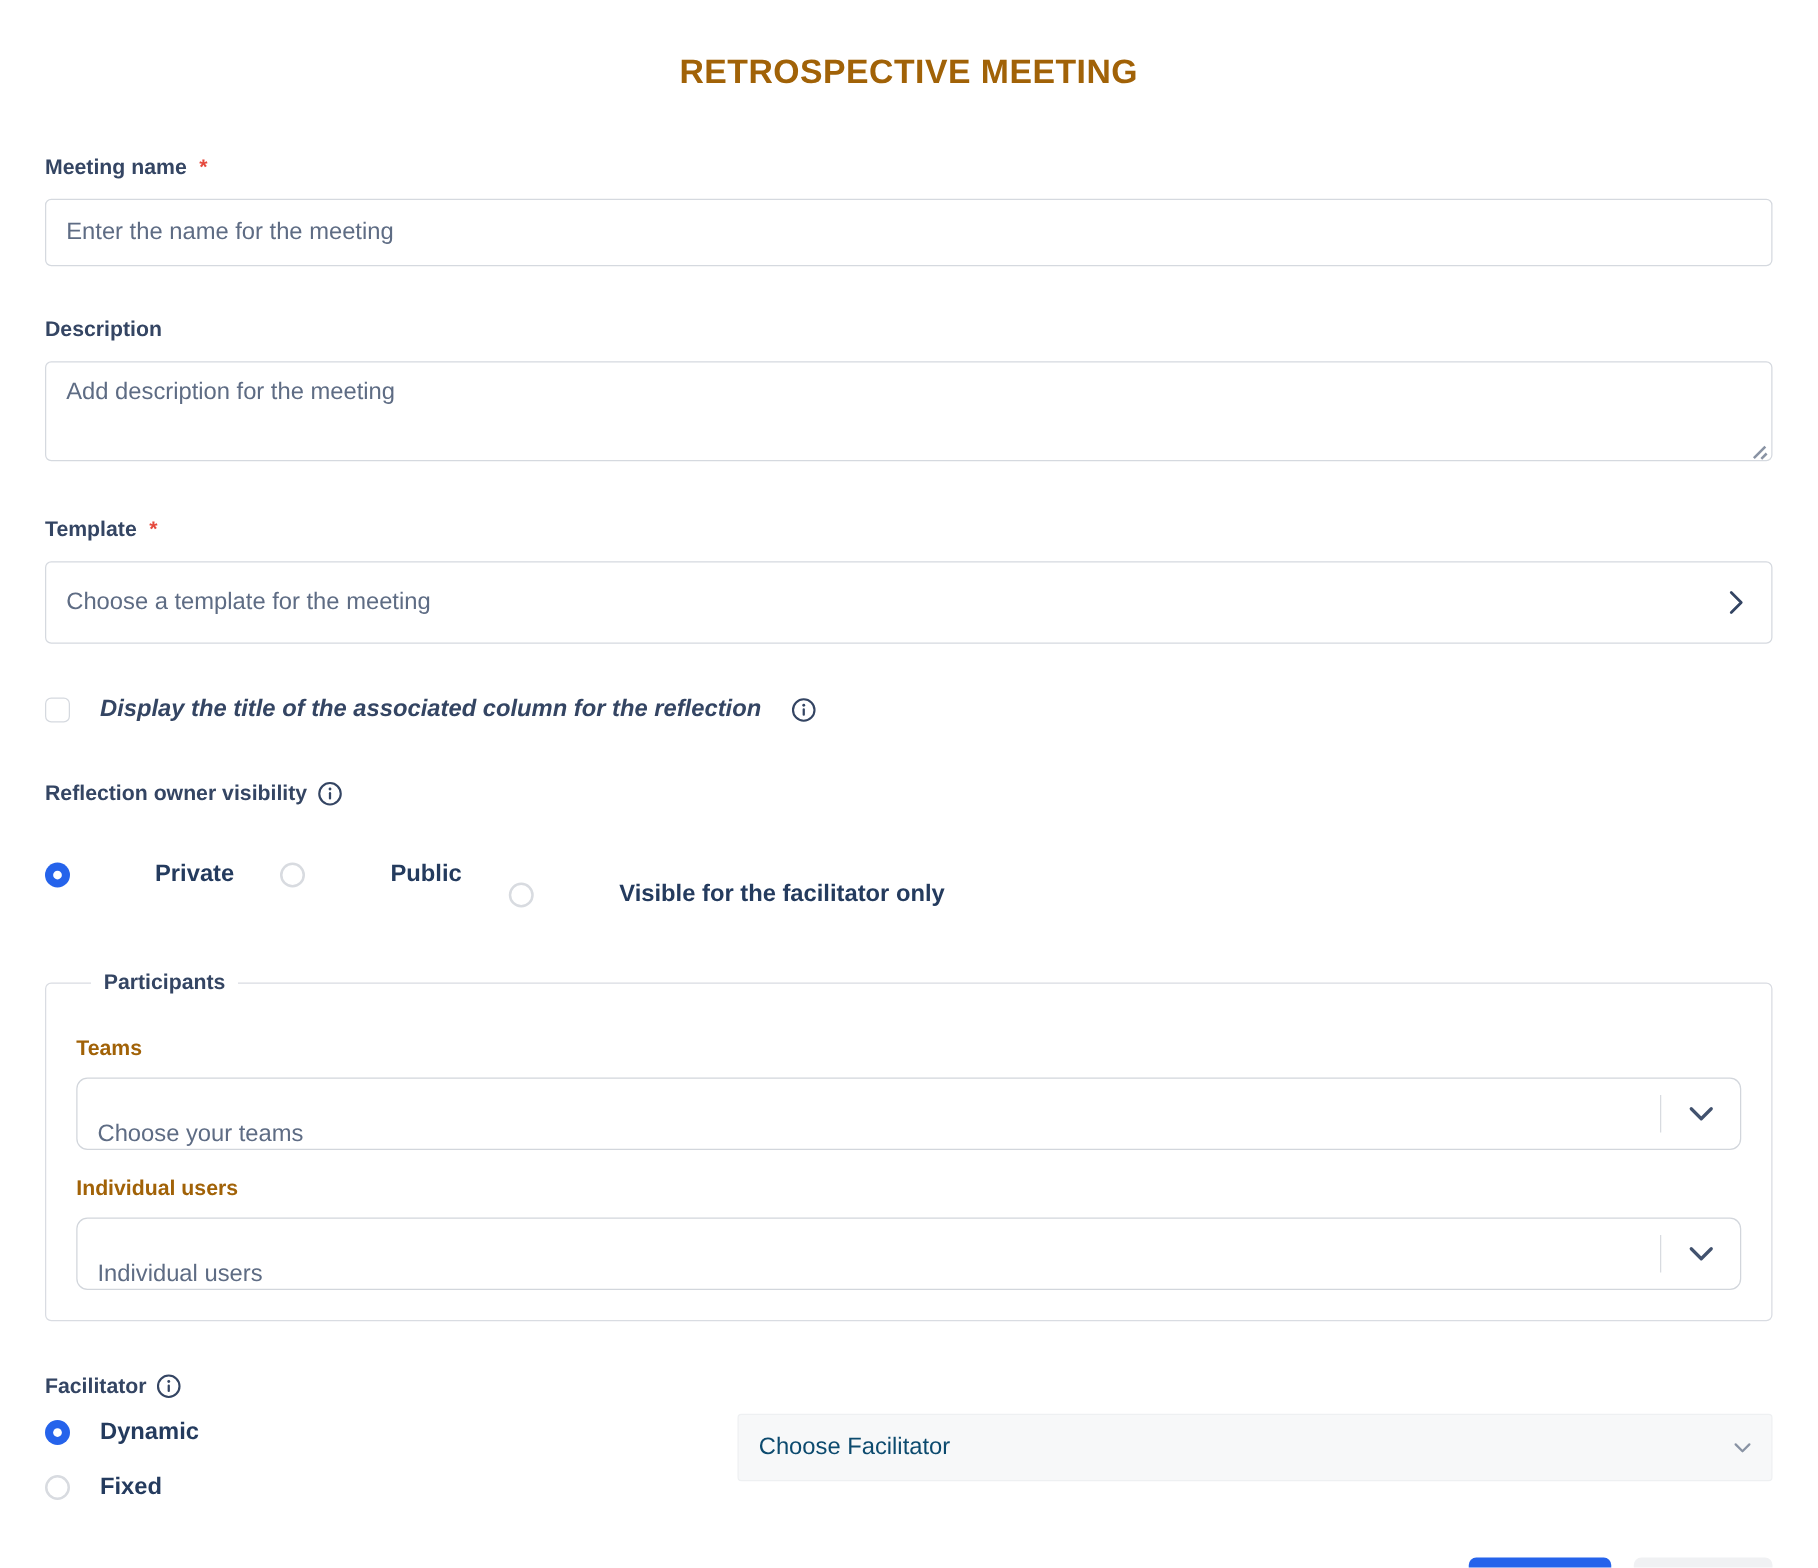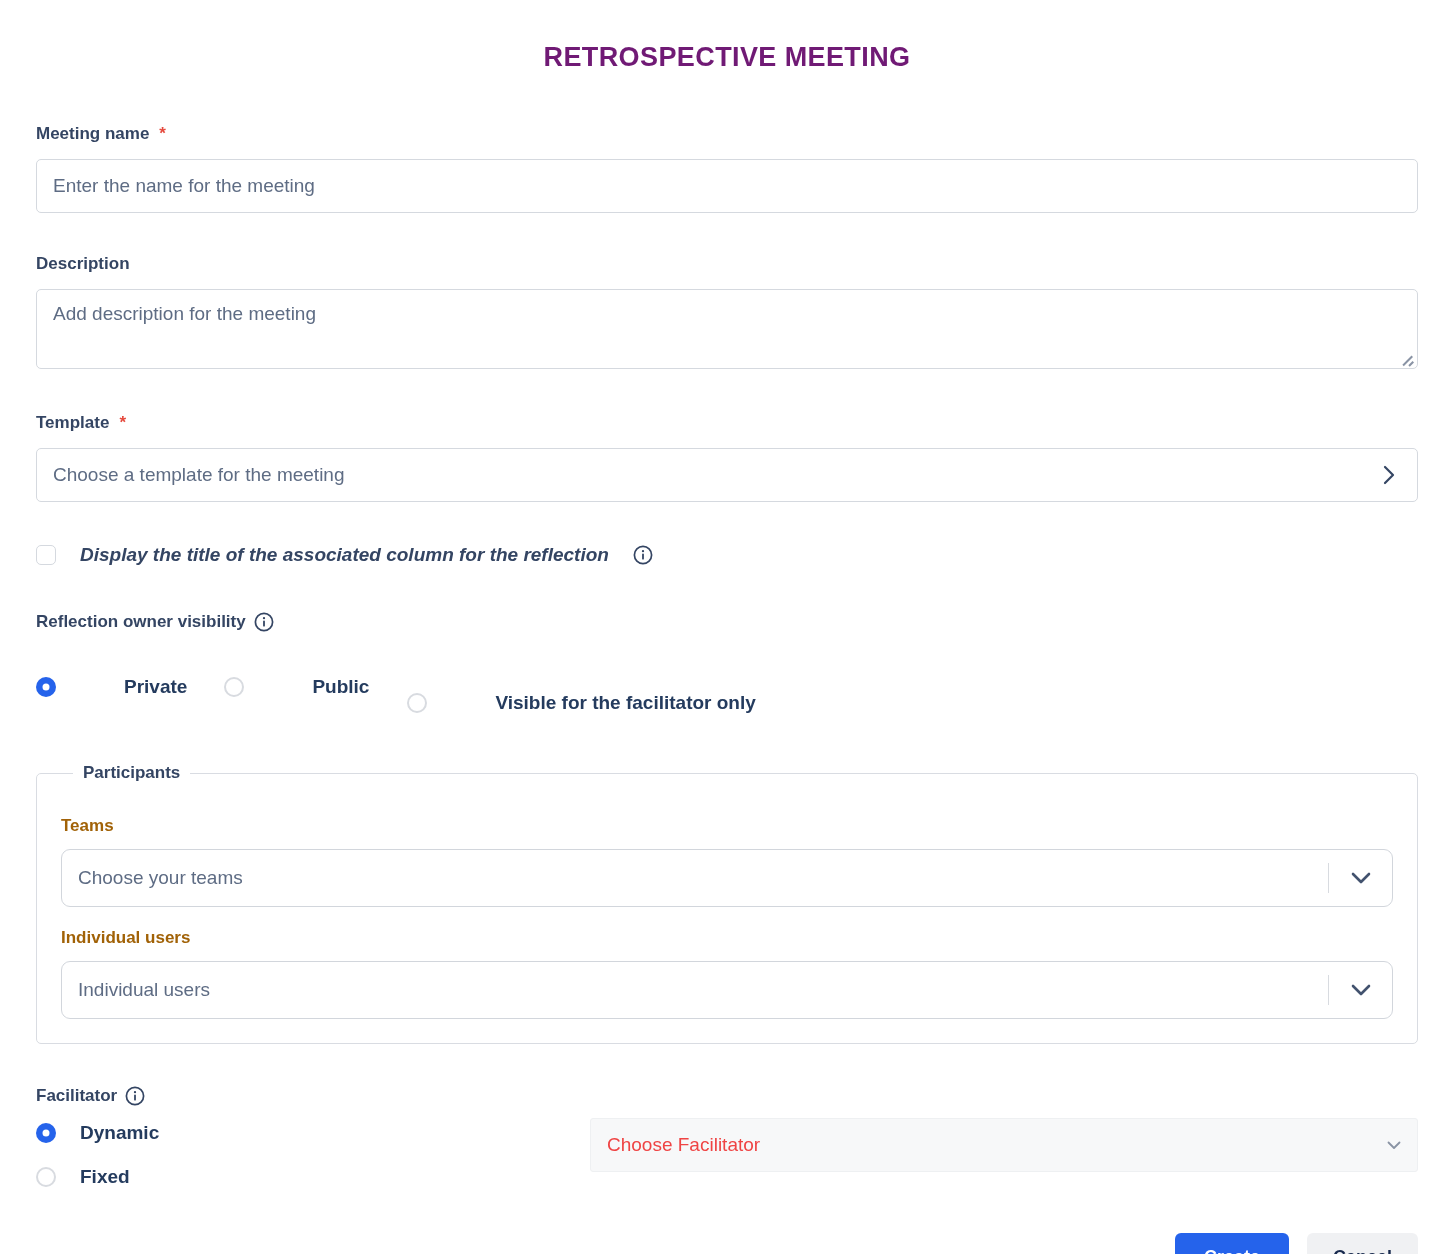--- a/index.html
+++ b/index.html
@@ -10,21 +10,21 @@
     color:#344563;
     position:relative;
     overflow:hidden;
   }
   .form-wrap { padding:0 36px; }
 
   .page-title {
     text-align:center;
     font-size:27px;
     font-weight:700;
-    color:#701a75;
+    color:#a16207;
     letter-spacing:0.4px;
     padding-top:42px;
   }
 
   .field-label {
     font-size:17px;
     font-weight:700;
     color:#344563;
     display:flex;
     align-items:center;
@@ -70,21 +70,21 @@
     resize:none;
   }
   .textarea-box { position:relative; }
   .resize-grip { position:absolute; right:3px; bottom:6px; width:14px; height:14px; pointer-events:none; }
   .resize-grip i { position:absolute; background:#8993a4; height:1.5px; transform:rotate(-45deg); display:block; }
   .resize-grip i:nth-child(1){ width:13px; left:0; top:7px; }
   .resize-grip i:nth-child(2){ width:6px;  left:7px; top:10px; }
 
   .select-box {
     width:100%;
-    height:54px;
+    height:66px;
     border:1px solid #d5d9df;
     border-radius:5px;
     background:#fff;
     display:flex;
     align-items:center;
     justify-content:space-between;
     padding:0 20px 0 16px;
     cursor:pointer;
     text-align:center;
   }
@@ -164,21 +164,21 @@
     height:54px;
     background:#f7f8f9;
     border:1px solid #eef0f2;
     border-radius:3px;
     display:flex;
     align-items:center;
     justify-content:space-between;
     padding:0 16px;
     cursor:pointer;
   }
-  .native-select .sel-text { font-size:19px; color:#ef4444; }
+  .native-select .sel-text { font-size:19px; color:#0c4a6e; }
 
   
   .info-icon { display:inline-flex; width:20px; height:20px; cursor:pointer; }
 
   
   .btn-row { display:flex; justify-content:flex-end; gap:18px; margin-top:45px; }
   .btn {
     height:48px;
     border:none;
     border-radius:6px;
@@ -193,21 +193,21 @@
 
   .mt-title-gap { margin-top:51px; }
   .mt-label-input { margin-top:15px; }
   .section-desc { margin-top:41px; }
   .section-template { margin-top:40px; }
   .section-check { margin-top:42px; }
   .section-visibility { margin-top:46px; }
   .visibility-radios { margin-top:28px; }
   .section-facilitator { margin-top:42px; }
   .inner-label-gap { margin-top:19px; }
-  .inner-input-gap { margin-top:13px; }
+  .inner-input-gap { margin-top:13px;align-items:flex-end; }
 </style>
 </head>
 <body>
 
 <div class="form-wrap">
 
   <h1 class="page-title">RETROSPECTIVE MEETING</h1>
 
   <div class="mt-title-gap">
     <div class="field-label">

